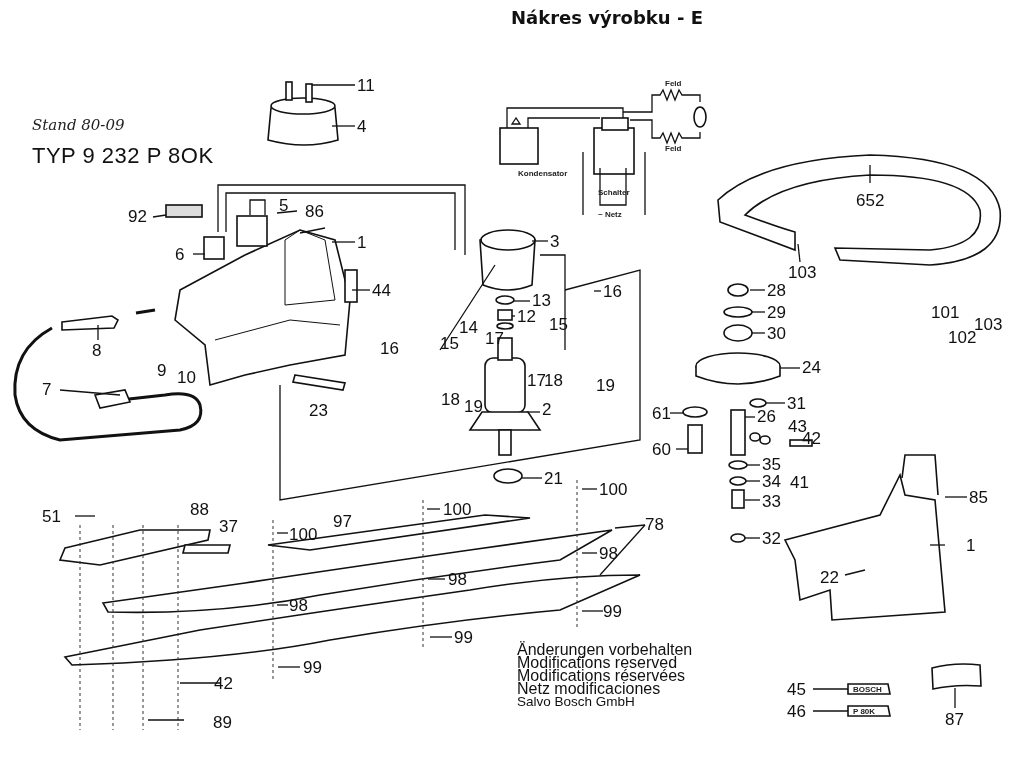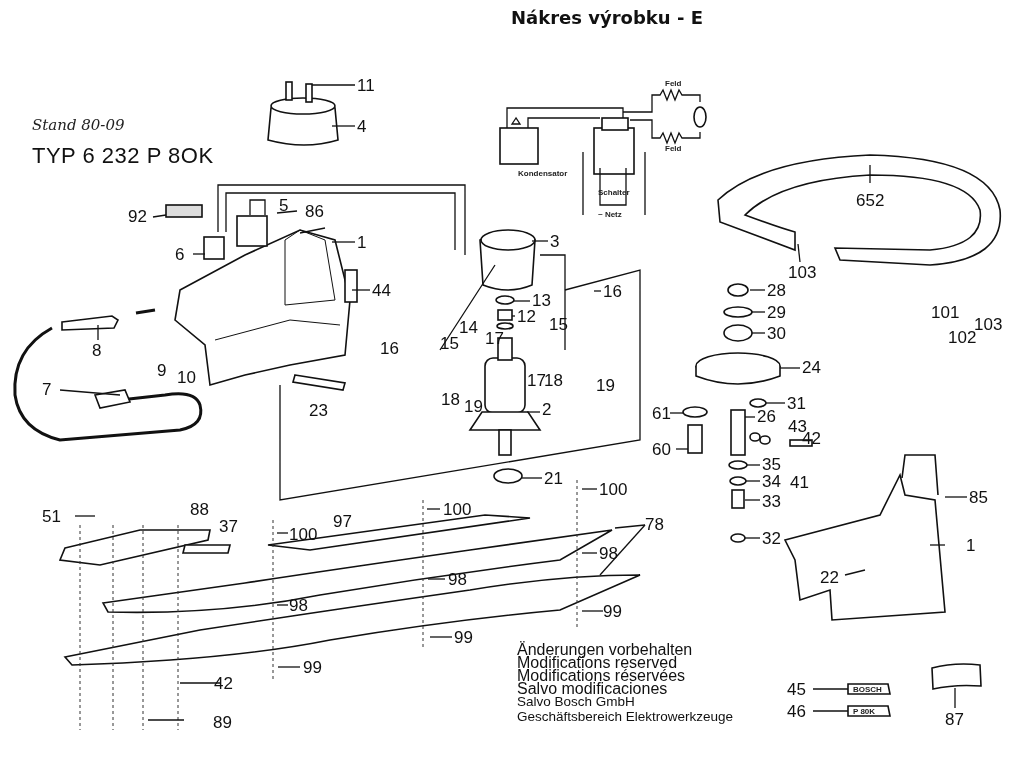--- a/index.html
+++ b/index.html
@@ -16,21 +16,21 @@
   .dash { stroke:#333; stroke-width:1; fill:none; stroke-dasharray:3 3; }
   .notes { position:absolute; left:517px; top:643px; font-size:16px; line-height:13px; color:#111; }
   .company { position:absolute; left:517px; top:694px; font-size:13.5px; line-height:15px; color:#111; }
   .notes div, .company div { white-space:nowrap; }
 </style>
 </head>
 <body>
 
 <div id="page-title">Nákres výrobku - E</div>
 <div id="stand">Stand 80-09</div>
-<div id="typ">TYP  6 232  P 8OK</div>
+<div id="typ">TYP  9 232  P 8OK</div>
 
 <svg id="diagram" width="1024" height="768" viewBox="0 0 1024 768">
 
   <g>
     <rect x="500" y="128" width="38" height="36" class="part"></rect>
     <path class="ln" d="M507,128 V108 H623 V118"></path>
     <path class="ln" d="M516,118 l-4,6 h8 z"></path>
     <path class="ln" d="M528,128 V118 H600"></path>
     <rect x="594" y="128" width="40" height="46" class="part"></rect>
     <rect x="602" y="118" width="26" height="12" class="part"></rect>
@@ -262,18 +262,17 @@
     <text class="lbl" x="787" y="695">45</text>
     <text class="lbl" x="787" y="717">46</text>
     <text class="lbl" x="945" y="725">87</text>
   </g>
 </svg>
 
 <div class="notes">
   <div>Änderungen vorbehalten</div>
   <div>Modifications reserved</div>
   <div>Modifications réservées</div>
-  <div>Salvo modificaciones</div>
+  <div>Netz modificaciones</div>
 </div>
 <div class="company">
   <div>Salvo Bosch GmbH</div>
-  <div>Geschäftsbereich Elektrowerkzeuge</div>
 </div>
 
 </body></html>

